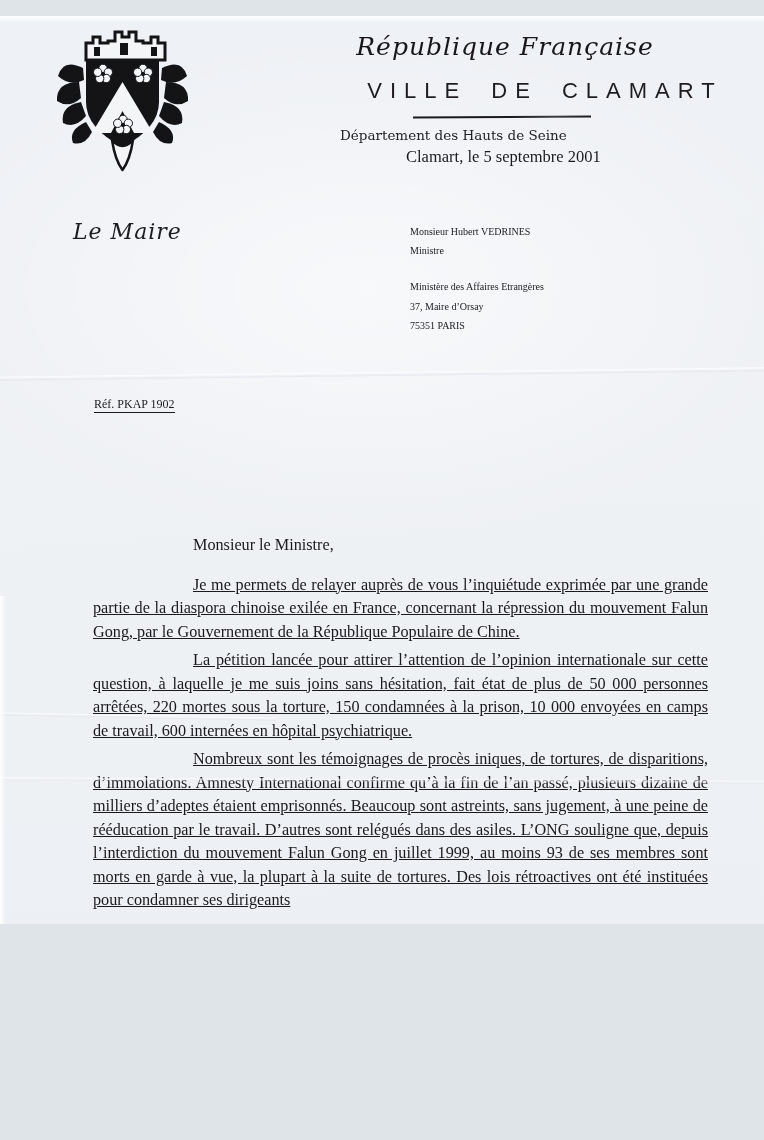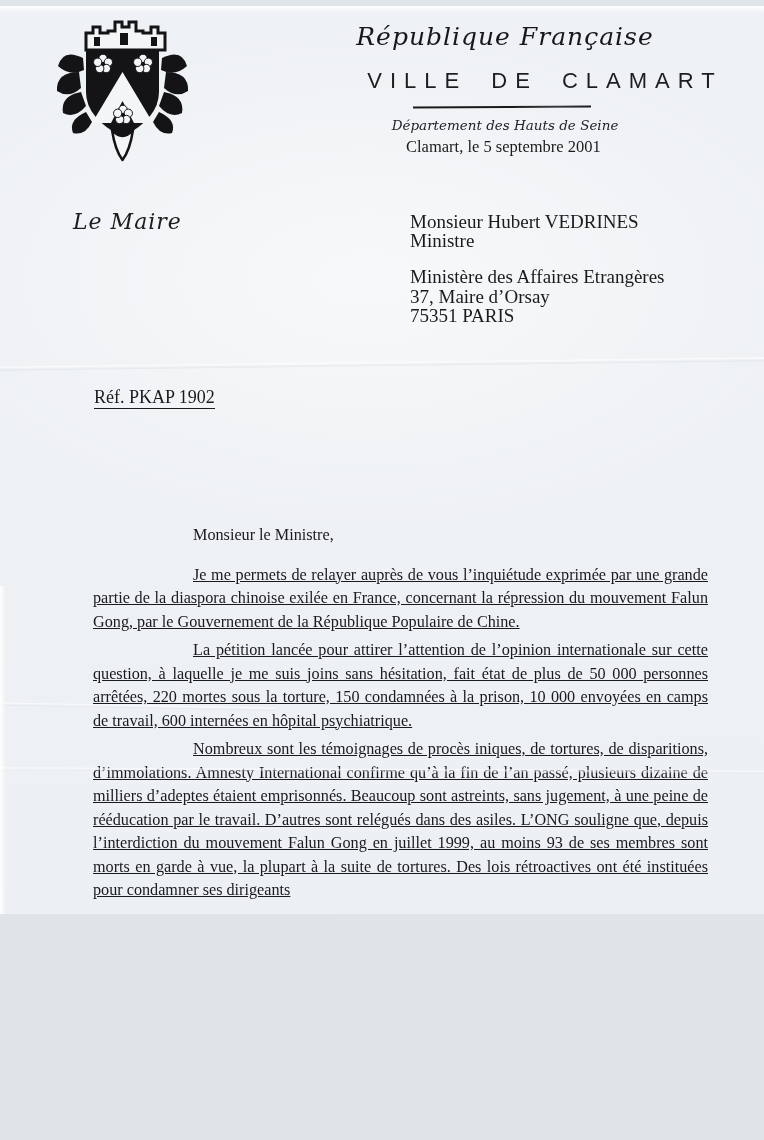--- a/index.html
+++ b/index.html
@@ -1,19 +1,19 @@
 <!DOCTYPE html>
 <html><head>
 <meta charset="utf-8">
 <style>
   html,body{margin:0;padding:0;background:#dfe4e9;}
   .page{
     position:relative;
     width:764px;height:908px;
-    margin:6px auto;
+    margin:16px auto;
     overflow:hidden;
     color:#1b1b1e;
     background:
       radial-gradient(ellipse 620px 340px at 48% 30%, rgba(255,255,255,0.55), rgba(255,255,255,0) 75%),
       linear-gradient(176deg,#eef1f5 0%,#eef1f4 60%,#ecf0f4 100%);
     font-family:"Liberation Serif", serif;
   }
   
   .crest{position:absolute;left:55px;top:14px;width:135px;height:142px;}
   .republic{
@@ -27,41 +27,41 @@
     font-size:22px;font-weight:400;letter-spacing:8px;word-spacing:10px;
     color:#1d1d20;white-space:nowrap;
   }
   .title-rule{
     position:absolute;left:413px;top:100px;width:178px;height:2px;
     background:linear-gradient(90deg,#1a1a1c 55%,#3c3c40 80%,#1a1a1c);
     transform:rotate(-0.3deg);
   }
   .department{
     position:absolute;left:340px;top:111px;width:330px;
-    text-align:center;font-family:"DejaVu Serif", serif;font-style:italic;
+    font-family:"DejaVu Serif", serif;
     font-size:13.5px;color:#232327;
   }
   .dateline{
     position:absolute;left:406px;top:131px;
     font-size:16.5px;color:#1b1b1e;text-align:right;
   }
   
   .sender-title{
     position:absolute;left:73px;top:203px;
     font-family:"DejaVu Serif", serif;font-style:italic;
     font-size:22px;letter-spacing:1px;color:#1d1d21;
   }
   .recipient{
     position:absolute;left:410px;top:206px;width:300px;
-    font-size:19px;line-height:19.2px;
+    font-size:10px;line-height:19.2px;
   }
   .recipient .address-group{margin-top:17px;}
   
   .reference{
-    position:absolute;left:94px;top:381px;font-size:18px;
+    position:absolute;left:94px;top:381px;font-size:12px;
   }
   .reference span{border-bottom:1.8px solid #1b1b1e;padding-bottom:1px;}
   
   .letter-body{
     position:absolute;left:93px;top:518px;width:615px;
     font-size:16.2px;line-height:23.5px;color:#191a1d;
   }
   .salutation{margin:0 0 16px 0;text-indent:100px;}
   .letter-body p.para{
     margin:0 0 5px 0;

